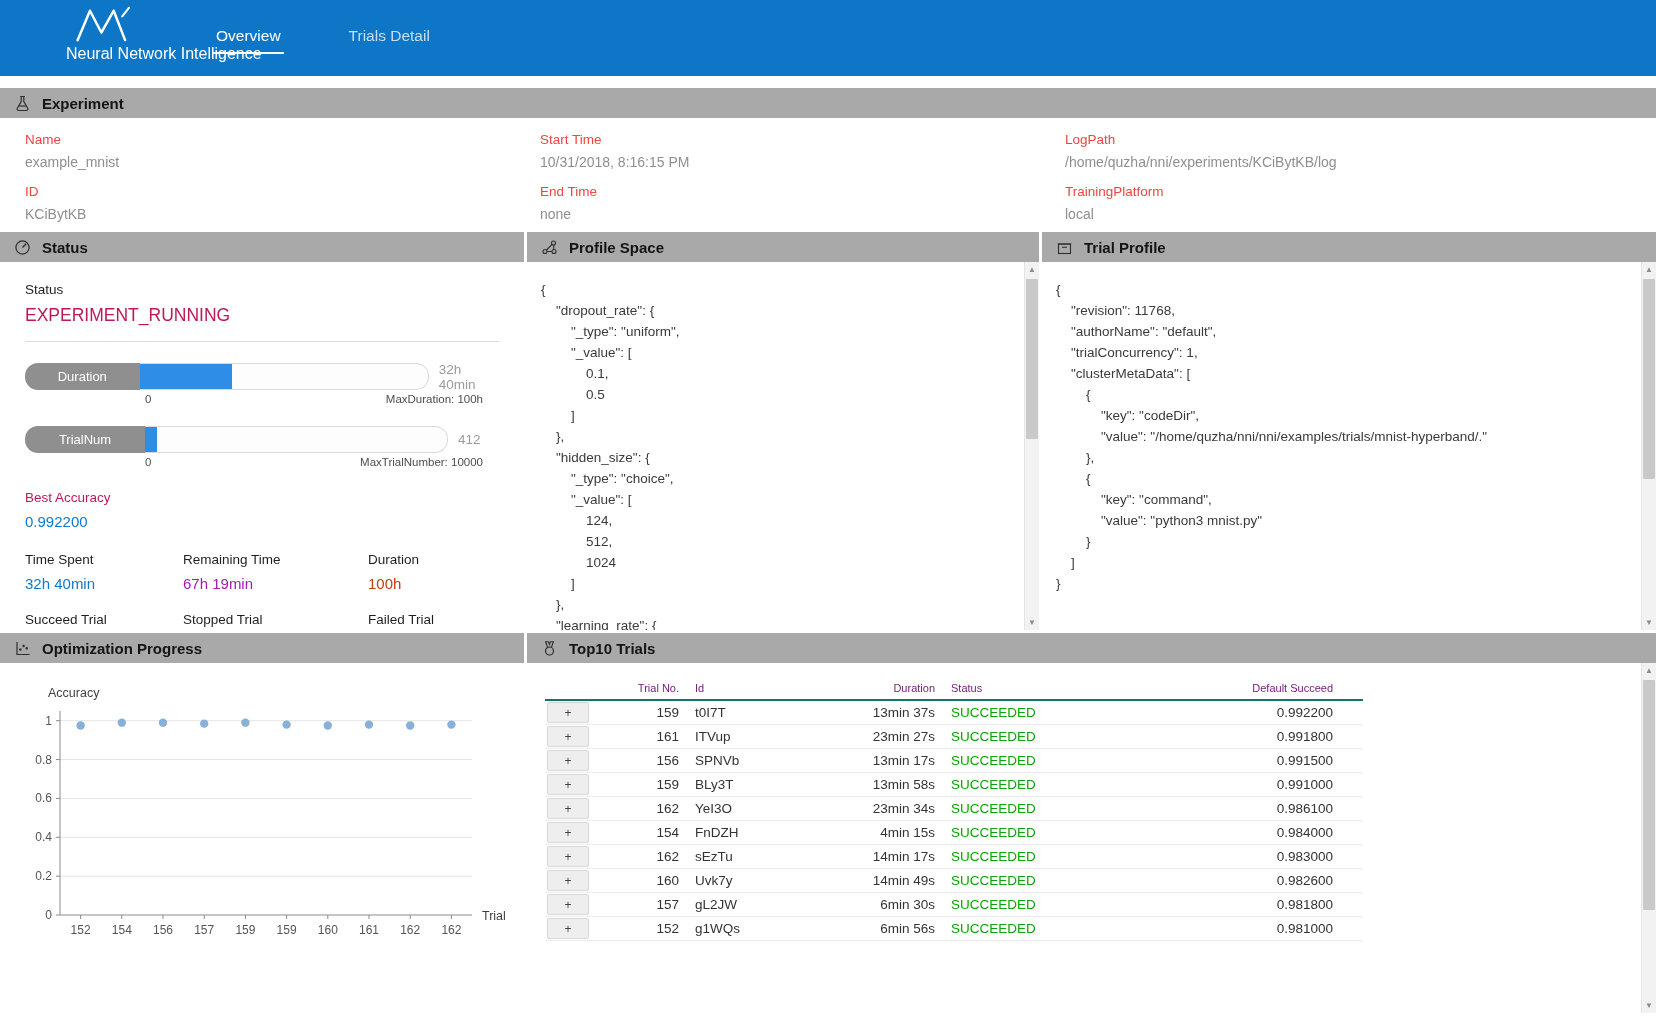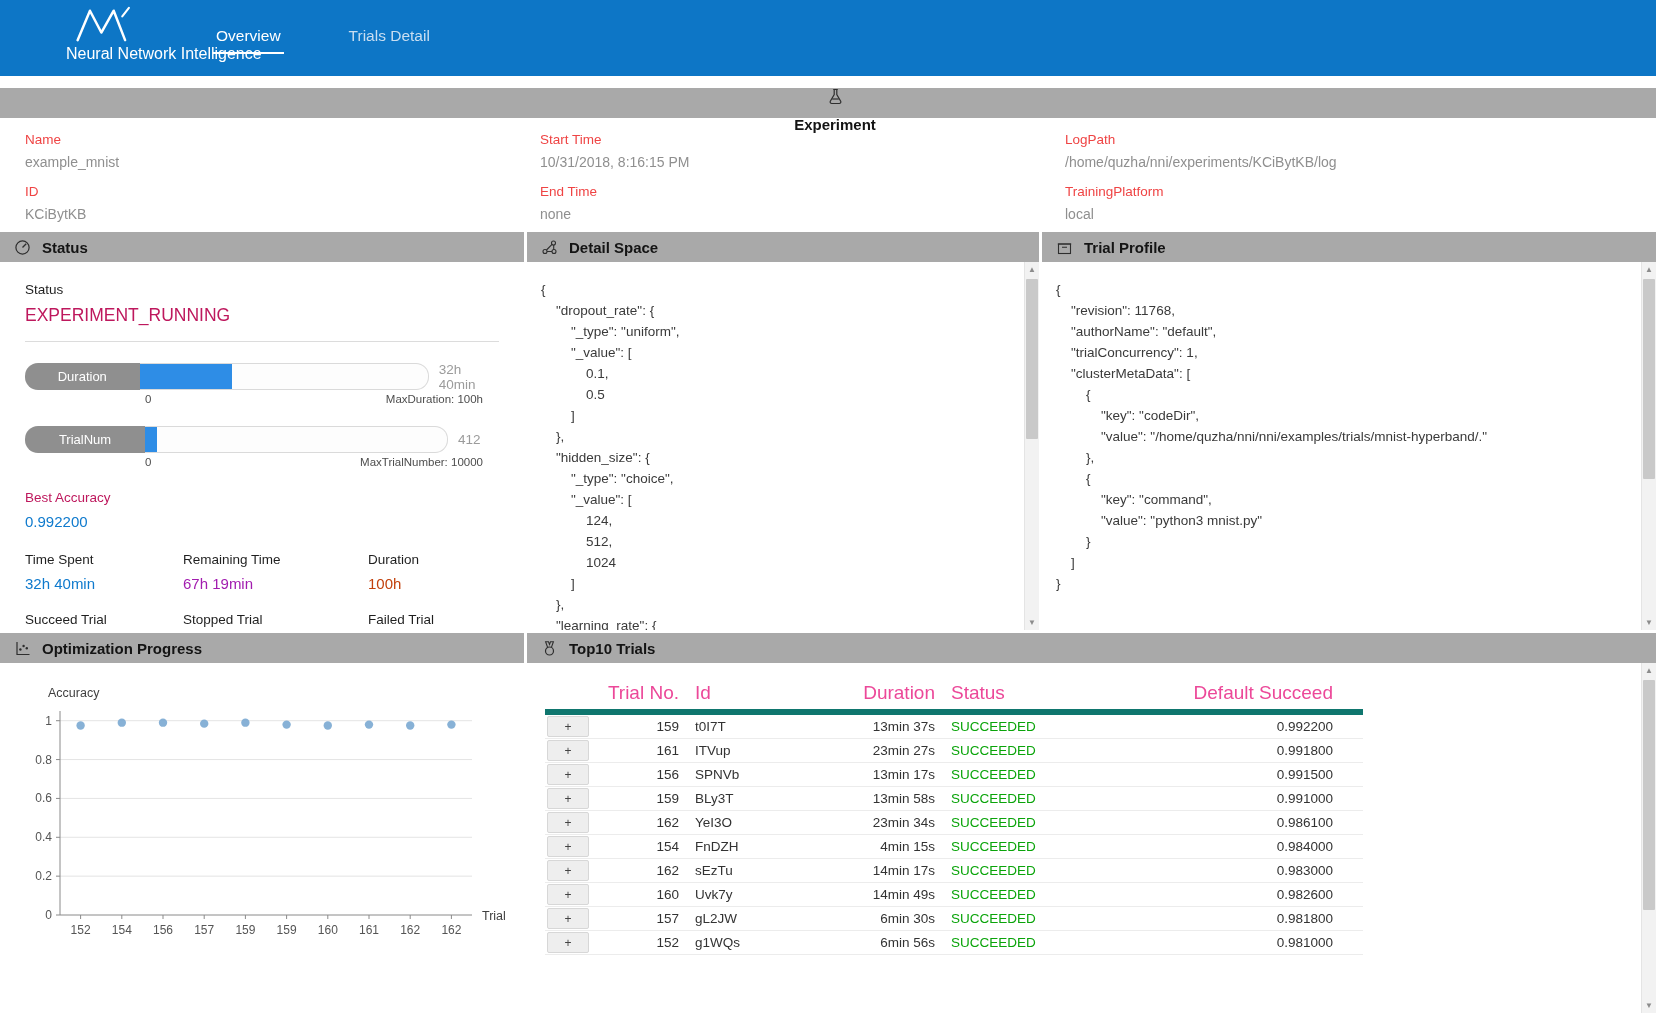--- a/index.html
+++ b/index.html
@@ -61,21 +61,21 @@
   .vs-thumb { position:absolute; left:1px; width:12px; background:#c9c9c9; border-radius:1px; }
 
   
   .opt-content { position:absolute; left:0; top:663px; width:524px; height:350px; }
   .opt-chart text.tick { font-family:"Liberation Sans", sans-serif; font-size:12px; fill:#555; }
   .opt-chart text.alabel { font-family:"Liberation Sans", sans-serif; font-size:12.5px; fill:#3f3f3f; }
 
   
   .top10-content { position:absolute; left:527px; top:663px; width:1129px; height:350px; }
   .trials-table { position:absolute; left:18px; top:14px; border-collapse:collapse; font-size:13.5px; color:#333; }
-  .trials-table th { font-weight:400; font-size:19px; color:#ec4899; padding:5px 8px; border-bottom:6px solid #0f766e; }
+  .trials-table th { font-weight:400; font-size:11px; color:#701a75; padding:5px 8px; border-bottom:2px solid #0f766e; }
   .trials-table td { padding:2px 8px; border-bottom:1px solid #ececec; height:21px; }
   .c-right { text-align:right; }
   .c-left  { text-align:left; }
   .c-status { color:#0aa40a; }
   .c-metric { text-align:right; padding-right:30px !important; }
   th.c-metric { padding-right:30px; }
   .plus-cell { padding:1px 2px !important; }
   .plus-btn { display:block; width:100%; height:21px; background:#eeeeee; border:1px solid #d7d7d7;
               border-radius:2px; font-size:12px; color:#444; line-height:1; cursor:pointer; }
 </style>
@@ -89,21 +89,21 @@
       <line x1="58" y1="3" x2="51" y2="12" stroke="#ffffff" stroke-width="2.2" stroke-linecap="round"></line>
     </svg>
     <div class="logo-caption">Neural Network Intelligence</div>
   </div>
   <div class="tabs">
     <div class="tab active">Overview</div>
     <div class="tab">Trials Detail</div>
   </div>
 </div>
 
-<div class="section-bar" style="left:0; top:88px; width:1656px;flex-direction:column;">
+<div class="section-bar" style="left:0; top:88px; width:1656px;">
   <span class="section-icon">
     <svg width="17" height="17" viewBox="0 0 17 17">
         <path d="M6.2 1.5h4.6 M7.2 1.5v5L3.3 13.2c-.5 1 .2 2.3 1.4 2.3h7.6c1.2 0 1.9-1.3 1.4-2.3L9.8 6.5v-5" fill="none" stroke="#2e2e2e" stroke-width="1.2"></path>
         <path d="M5.2 11h6.6" stroke="#2e2e2e" stroke-width="1.2"></path>
       </svg>
   </span>
   <span class="section-title">Experiment</span>
 </div>
 
 <div class="exp-col" style="left:25px;">
@@ -197,21 +197,21 @@
 
 <div class="section-bar" style="left:527px; top:232px; width:512px;">
   <span class="section-icon">
     <svg width="17" height="17" viewBox="0 0 17 17">
         <circle cx="4" cy="12.5" r="2" fill="none" stroke="#2e2e2e" stroke-width="1.1"></circle>
         <circle cx="12.5" cy="4" r="2" fill="none" stroke="#2e2e2e" stroke-width="1.1"></circle>
         <circle cx="13" cy="12.5" r="2" fill="none" stroke="#2e2e2e" stroke-width="1.1"></circle>
         <path d="M5.5 11L11 5.3 M6 12.5h5 M12.7 6v4.5" stroke="#2e2e2e" stroke-width="1.1" fill="none"></path>
       </svg>
   </span>
-  <span class="section-title">Detail Space</span>
+  <span class="section-title">Profile Space</span>
 </div>
 <div class="code-content" style="left:527px; width:512px;">
   <div class="code-block">{
     "dropout_rate": {
         "_type": "uniform",
         "_value": [
             0.1,
             0.5
         ]
     },

